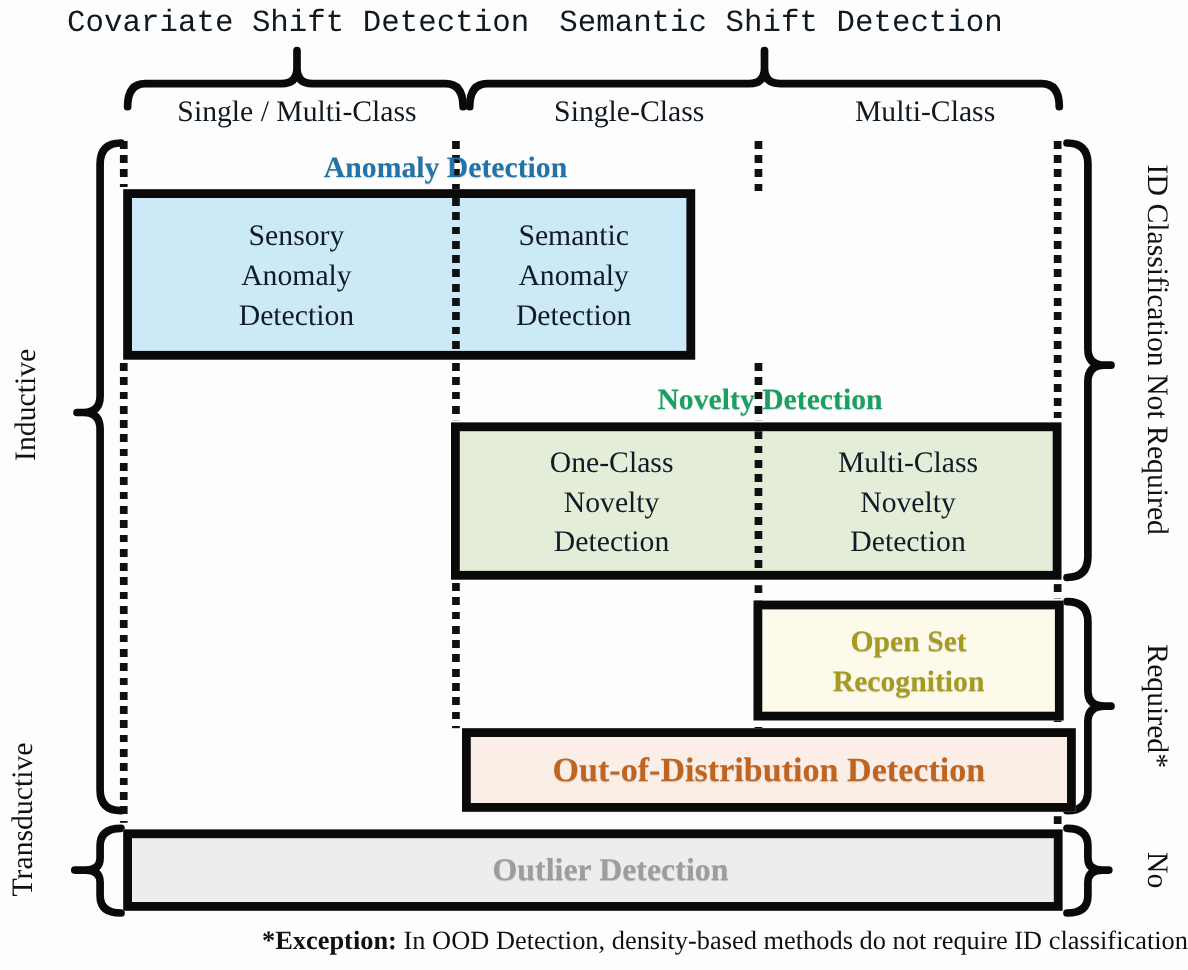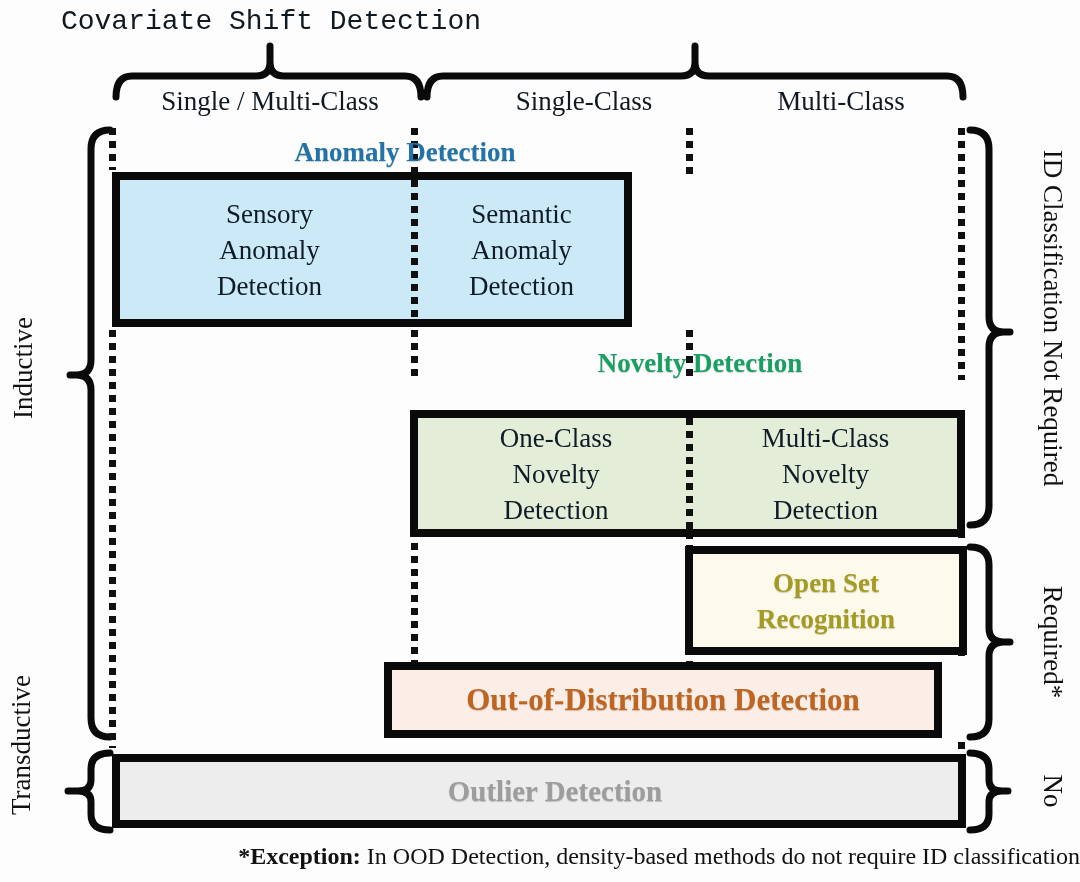--- a/index.html
+++ b/index.html
@@ -69,23 +69,24 @@
       <path d="M 427 97 Q 427 76 443 76 L 681 76 Q 695 76 695 62 L 695 46 L 695 62 Q 695 76 709 76 L 947 76 Q 963 76 963 97"></path>
       <path d="M 110 130 Q 91 130 91 149 L 91 360 Q 91 375 76 375 L 70 375 L 76 375 Q 91 375 91 390 L 91 718 Q 91 737 110 737"></path>
       <path d="M 110 753 Q 91 753 91 769 L 91 780 Q 91 791 78 791 L 68 791 L 78 791 Q 91 791 91 802 L 91 814 Q 91 830 110 830"></path>
       <path d="M 970 130 Q 989 130 989 149 L 989 317 Q 989 332 1004 332 L 1010 332 L 1004 332 Q 989 332 989 347 L 989 506 Q 989 525 970 525"></path>
       <path d="M 970 547 Q 989 547 989 565 L 989 628 Q 989 642 1004 642 L 1010 642 L 1004 642 Q 989 642 989 656 L 989 719 Q 989 737 970 737"></path>
       <path d="M 970 753 Q 989 753 989 769 L 989 780 Q 989 791 1002 791 L 1008 791 L 1002 791 Q 989 791 989 802 L 989 814 Q 989 830 970 830"></path>
     </g>
   </svg>
 
   <div class="abs ctr group-label" style="left:271px;top:6px;">Covariate Shift Detection</div>
+  <div class="abs ctr group-label" style="left:710px;top:6px;">Semantic Shift Detection</div>
 
   <div class="abs ctr col-label" style="left:270px;top:86px;">Single / Multi-Class</div>
-  <div class="abs ctr col-label" style="left:572px;top:86px;margin-left:12px;">Single-Class</div>
+  <div class="abs ctr col-label" style="left:572px;top:86px;">Single-Class</div>
   <div class="abs ctr col-label" style="left:841px;top:86px;">Multi-Class</div>
 
   <div class="dotline" style="left:109px;top:128px;height:42px;"></div>
   <div class="dotline" style="left:109px;top:330px;height:418px;"></div>
   <div class="dotline" style="left:411px;top:128px;height:46px;"></div>
   <div class="dotline" style="left:411px;top:330px;height:52px;"></div>
   <div class="dotline" style="left:411px;top:530px;height:132px;"></div>
   <div class="dotline" style="left:686px;top:128px;height:46px;"></div>
   <div class="dotline" style="left:686px;top:330px;height:52px;"></div>
   <div class="dotline" style="left:686px;top:532px;height:14px;"></div>
@@ -100,36 +101,36 @@
     <div class="cell" style="width:299px;">Sensory
 Anomaly
 Detection</div>
     <div class="cell" style="flex:1;">Semantic
 Anomaly
 Detection</div>
     <div class="dotline" style="left:291px;top:0;bottom:0;height:auto;"></div>
   </div>
 
   <div class="abs ctr cat-label green" style="left:700px;top:348px;">Novelty Detection</div>
-  <div class="bigbox box-novelty" style="left:410px;top:384px;width:555px;height:127px;margin-top:26px;">
+  <div class="bigbox box-novelty" style="left:410px;top:384px;width:555px;height:143px;">
     <div class="cell" style="width:276px;">One-Class
 Novelty
 Detection</div>
     <div class="cell" style="flex:1;">Multi-Class
 Novelty
 Detection</div>
     <div class="dotline" style="left:268px;top:0;bottom:0;height:auto;"></div>
   </div>
 
   <div class="bigbox box-osr" style="left:685px;top:546px;width:282px;height:109px;">
     <div class="osr-text">Open Set
 Recognition</div>
   </div>
 
-  <div class="bigbox box-ood" style="left:384px;top:662px;width:558px;height:76px;">
+  <div class="bigbox box-ood" style="left:420px;top:662px;width:558px;height:76px;">
     <div class="ood-text">Out-of-Distribution Detection</div>
   </div>
 
   <div class="bigbox box-outlier" style="left:112px;top:754px;width:854px;height:74px;padding-left:32px;">
     <div class="outlier-text">Outlier Detection</div>
   </div>
 
   <div class="vlabel" style="left:23px;top:368px;">Inductive</div>
   <div class="vlabel" style="left:21px;top:745px;">Transductive</div>
   <div class="vlabel right" style="left:1052px;top:318px;">ID Classification Not Required</div>

